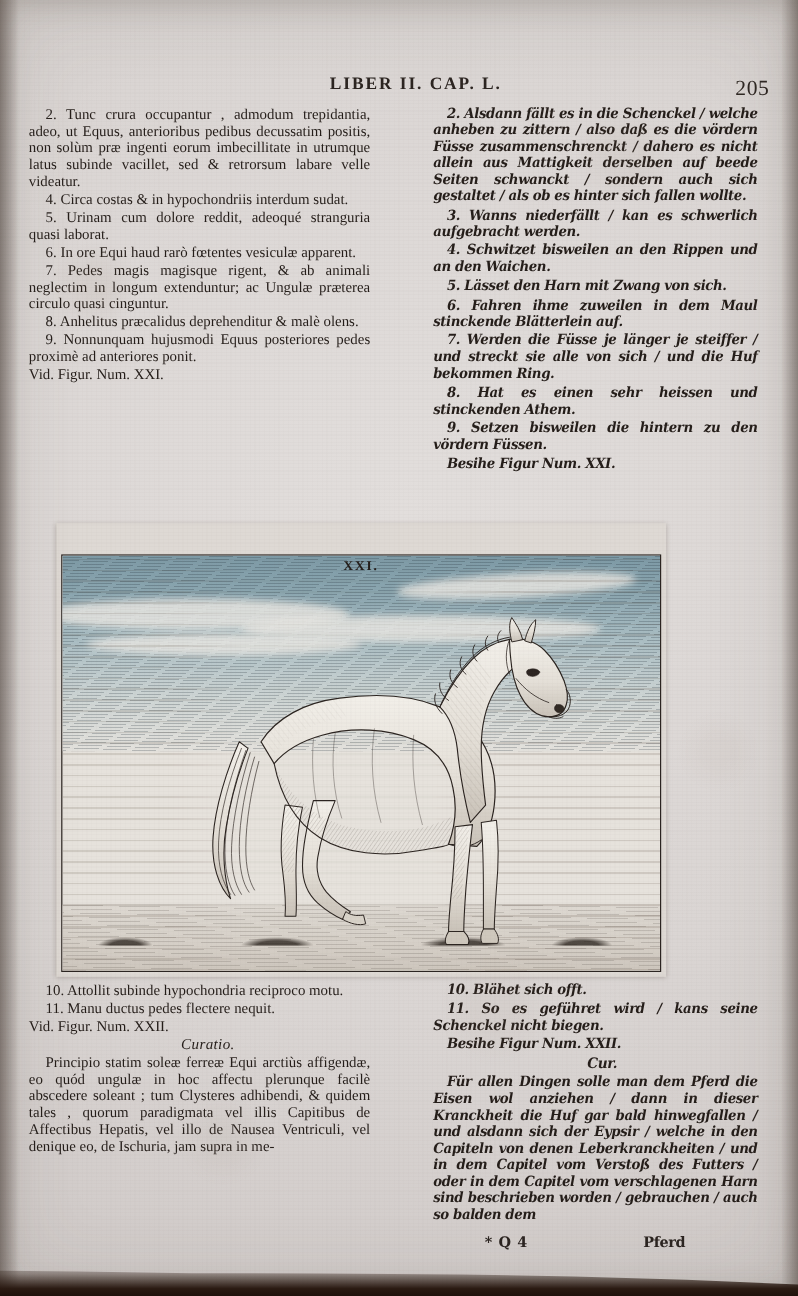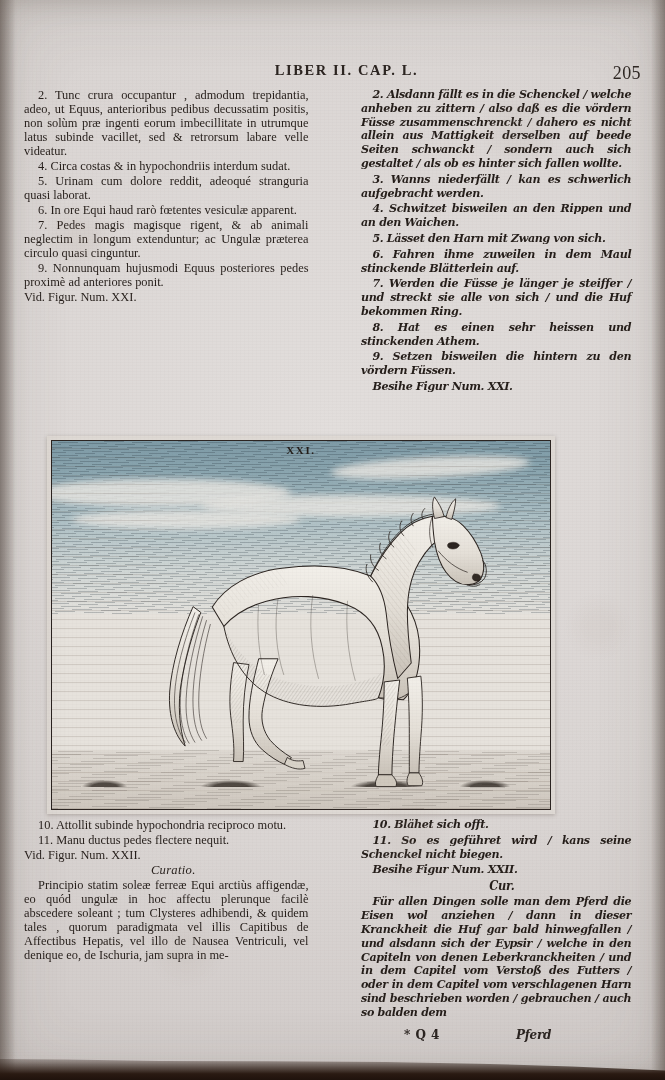--- a/index.html
+++ b/index.html
@@ -106,20 +106,21 @@
 
   
   #plate{
     position:absolute;left:47px;top:436px;width:508px;height:378px;
     background:#ded9d4;
     box-shadow:0 1px 4px rgba(60,45,35,.28);
   }
   #plate .frame{
     position:absolute;inset:4px;border:1.6px solid #2a2320;overflow:hidden;
     background:#e6e2dc;
+    margin-top:22px;
   }
   
   .sky{
     position:absolute;left:0;right:0;top:0;height:47%;
     background:linear-gradient(180deg,#7d9aa6 0%,#8aa5af 18%,#a9bdc3 42%,#cfd6d5 74%,#e3e1dc 100%);
   }
   .sky .hatch{
     position:absolute;inset:0;opacity:.55;
     background-image:repeating-linear-gradient(2deg, rgba(25,38,48,.42) 0 .7px, rgba(255,255,255,0) .7px 2.6px);
   }
@@ -162,21 +163,21 @@
 
   
   .footline{
     position:absolute;left:0;right:0;bottom:34px;height:18px;color:#2a2320;
   }
   .footline .sig{
     position:absolute;left:404px;font-size:12px;font-weight:700;
     font-family:"DejaVu Serif", serif;letter-spacing:.5px;
   }
   .footline .catch{
-    position:absolute;left:516px;font-size:12px;font-weight:600;font-style:italic;
+    position:absolute;left:536px;font-size:12px;font-weight:600;
     font-family:"DejaVu Serif", serif;letter-spacing:-.3px;
   }
 </style>
 </head>
 <body>
 
 <div id="page">
 
   <div class="runhead">
     <div class="title">LIBER II. CAP. L.</div>
@@ -184,20 +185,21 @@
   </div>
 
   <div class="cols" style="top:88px;">
 
     <div class="col lat">
       <p>2. Tunc crura occupantur , admodum trepidantia, adeo, ut Equus, anterioribus pedibus decussatim positis, non solùm præ ingenti eorum imbecillitate in utrumque latus subinde vacillet, sed &amp; retrorsum labare velle videatur.</p>
       <p>4. Circa costas &amp; in hypochondriis interdum sudat.</p>
       <p>5. Urinam cum dolore reddit, adeoqué stranguria quasi laborat.</p>
       <p>6. In ore Equi haud rarò fœtentes vesiculæ apparent.</p>
       <p>7. Pedes magis magisque rigent, &amp; ab animali neglectim in longum extenduntur; ac Ungulæ præterea circulo quasi cinguntur.</p>
+      <p>8. Anhelitus præcalidus deprehenditur &amp; malè olens.</p>
       <p>9. Nonnunquam hujusmodi Equus posteriores pedes proximè ad anteriores ponit.</p>
       <p class="lastline it">Vid. Figur. Num. XXI.</p>
     </div>
 
     <div class="col ger">
       <p>2. Alsdann fällt es in die Schenckel / welche anheben zu zittern / also daß es die vördern Füsse zusammenschrenckt / dahero es nicht allein aus Mattigkeit derselben auf beede Seiten schwanckt / sondern auch sich gestaltet / als ob es hinter sich fallen wollte.</p>
       <p>3. Wanns niederfällt / kan es schwerlich aufgebracht werden.</p>
       <p>4. Schwitzet bisweilen an den Rippen und an den Waichen.</p>
       <p>5. Lässet den Harn mit Zwang von sich.</p>
       <p>6. Fahren ihme zuweilen in dem Maul stinckende Blätterlein auf.</p>

